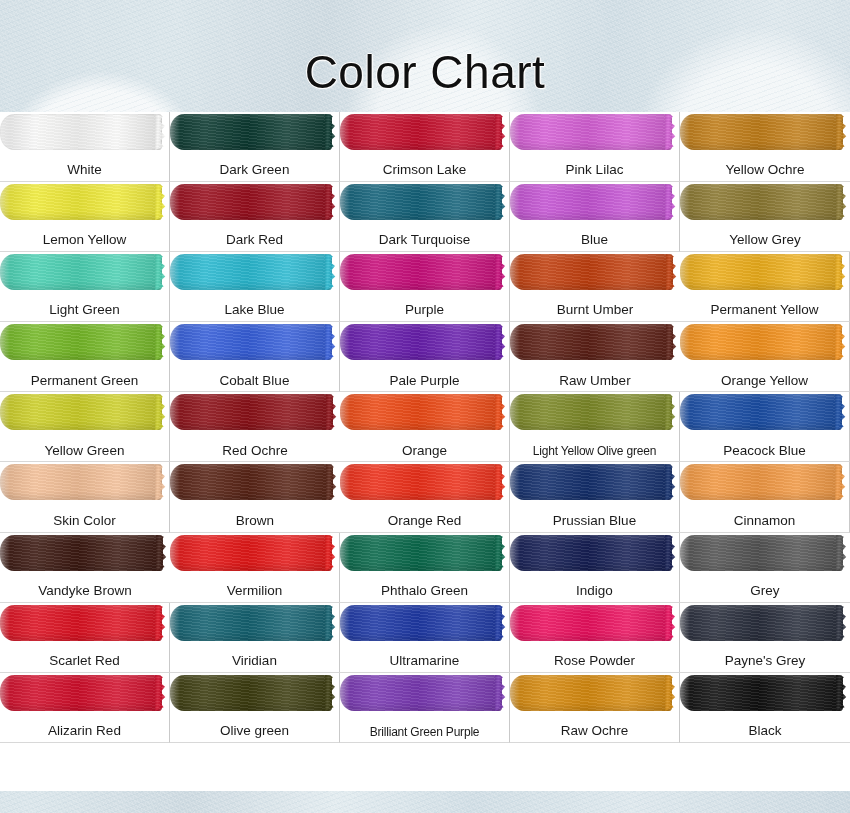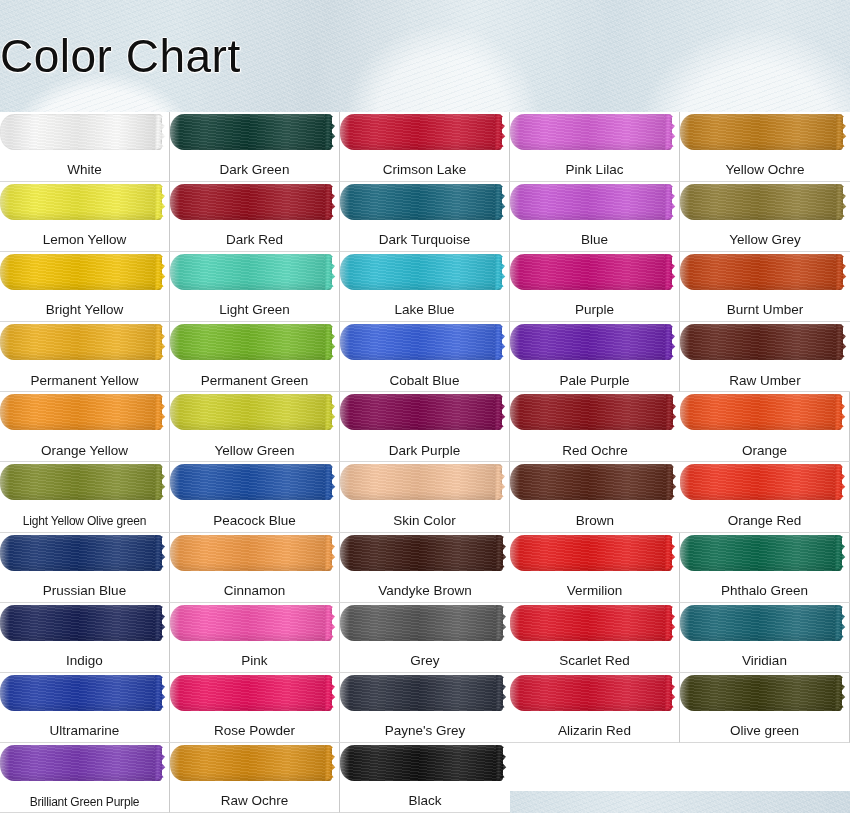--- a/index.html
+++ b/index.html
@@ -37,26 +37,27 @@
     opacity: 0.55;
     background-image:
       repeating-linear-gradient(27deg, rgba(255,255,255,0.30) 0 1px, rgba(255,255,255,0) 1px 4px),
       repeating-linear-gradient(-19deg, rgba(158,184,198,0.22) 0 1px, rgba(255,255,255,0) 1px 5px),
       repeating-linear-gradient(68deg, rgba(255,255,255,0.22) 0 1px, rgba(255,255,255,0) 1px 3px);
   }
 
   
   #title-bar {
     position: absolute;
-    top: 0;
+    top: 16px;
     left: 0;
     width: 850px;
     height: 112px;
     display: flex;
     align-items: center;
+    justify-content: center;
   }
   #chart-title {
     font-family: "Liberation Sans", sans-serif;
     font-size: 46px;
     font-weight: 400;
     color: #101010;
     letter-spacing: 0.5px;
     text-shadow:
        1px 0 0 #ffffff,
       -1px 0 0 #ffffff,
@@ -217,26 +218,20 @@
         <div class="swatch-label">Blue</div>
       </div>
       <div class="swatch-cell col-last">
         <div class="stroke-wrap">
           <div class="stroke" style="background-color: rgb(141, 122, 50);"></div>
         </div>
         <div class="swatch-label">Yellow Grey</div>
       </div>
       <div class="swatch-cell">
         <div class="stroke-wrap">
-          <div class="stroke" style="background-color: rgb(245, 196, 0);"></div>
-        </div>
-        <div class="swatch-label">Bright Yellow</div>
-      </div>
-      <div class="swatch-cell">
-        <div class="stroke-wrap">
           <div class="stroke" style="background-color: rgb(77, 212, 182);"></div>
         </div>
         <div class="swatch-label">Light Green</div>
       </div>
       <div class="swatch-cell">
         <div class="stroke-wrap">
           <div class="stroke" style="background-color: rgb(43, 188, 212);"></div>
         </div>
         <div class="swatch-label">Lake Blue</div>
       </div>
@@ -287,26 +282,20 @@
           <div class="stroke" style="background-color: rgb(247, 148, 30);"></div>
         </div>
         <div class="swatch-label">Orange Yellow</div>
       </div>
       <div class="swatch-cell">
         <div class="stroke-wrap">
           <div class="stroke" style="background-color: rgb(207, 210, 42);"></div>
         </div>
         <div class="swatch-label">Yellow Green</div>
       </div>
-      <div class="swatch-cell">
-        <div class="stroke-wrap">
-          <div class="stroke" style="background-color: rgb(129, 6, 79);"></div>
-        </div>
-        <div class="swatch-label">Dark Purple</div>
-      </div>
       <div class="swatch-cell col-last">
         <div class="stroke-wrap">
           <div class="stroke" style="background-color: rgb(142, 17, 24);"></div>
         </div>
         <div class="swatch-label">Red Ochre</div>
       </div>
       <div class="swatch-cell">
         <div class="stroke-wrap">
           <div class="stroke" style="background-color: rgb(240, 75, 22);"></div>
         </div>
@@ -371,26 +360,20 @@
           <div class="stroke" style="background-color: rgb(10, 107, 77);"></div>
         </div>
         <div class="swatch-label">Phthalo Green</div>
       </div>
       <div class="swatch-cell">
         <div class="stroke-wrap">
           <div class="stroke" style="background-color: rgb(22, 31, 85);"></div>
         </div>
         <div class="swatch-label">Indigo</div>
       </div>
-      <div class="swatch-cell">
-        <div class="stroke-wrap">
-          <div class="stroke" style="background-color: rgb(249, 84, 176);"></div>
-        </div>
-        <div class="swatch-label">Pink</div>
-      </div>
       <div class="swatch-cell col-last">
         <div class="stroke-wrap">
           <div class="stroke" style="background-color: rgb(85, 85, 85);"></div>
         </div>
         <div class="swatch-label">Grey</div>
       </div>
       <div class="swatch-cell">
         <div class="stroke-wrap">
           <div class="stroke" style="background-color: rgb(224, 18, 34);"></div>
         </div>

